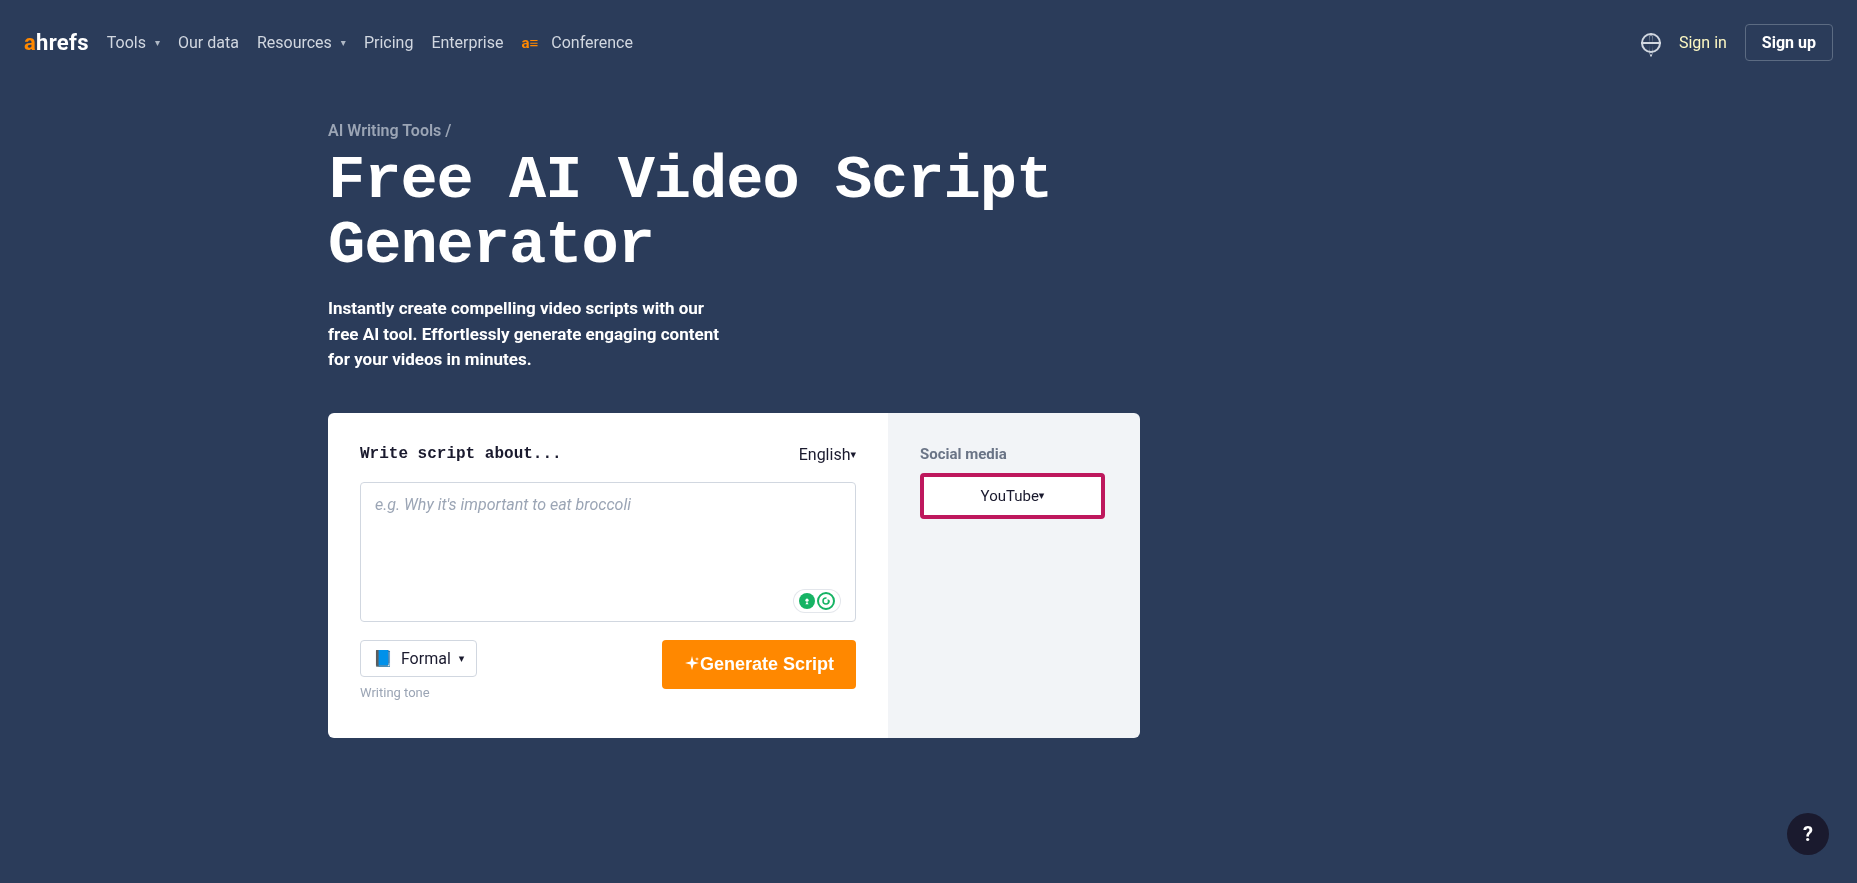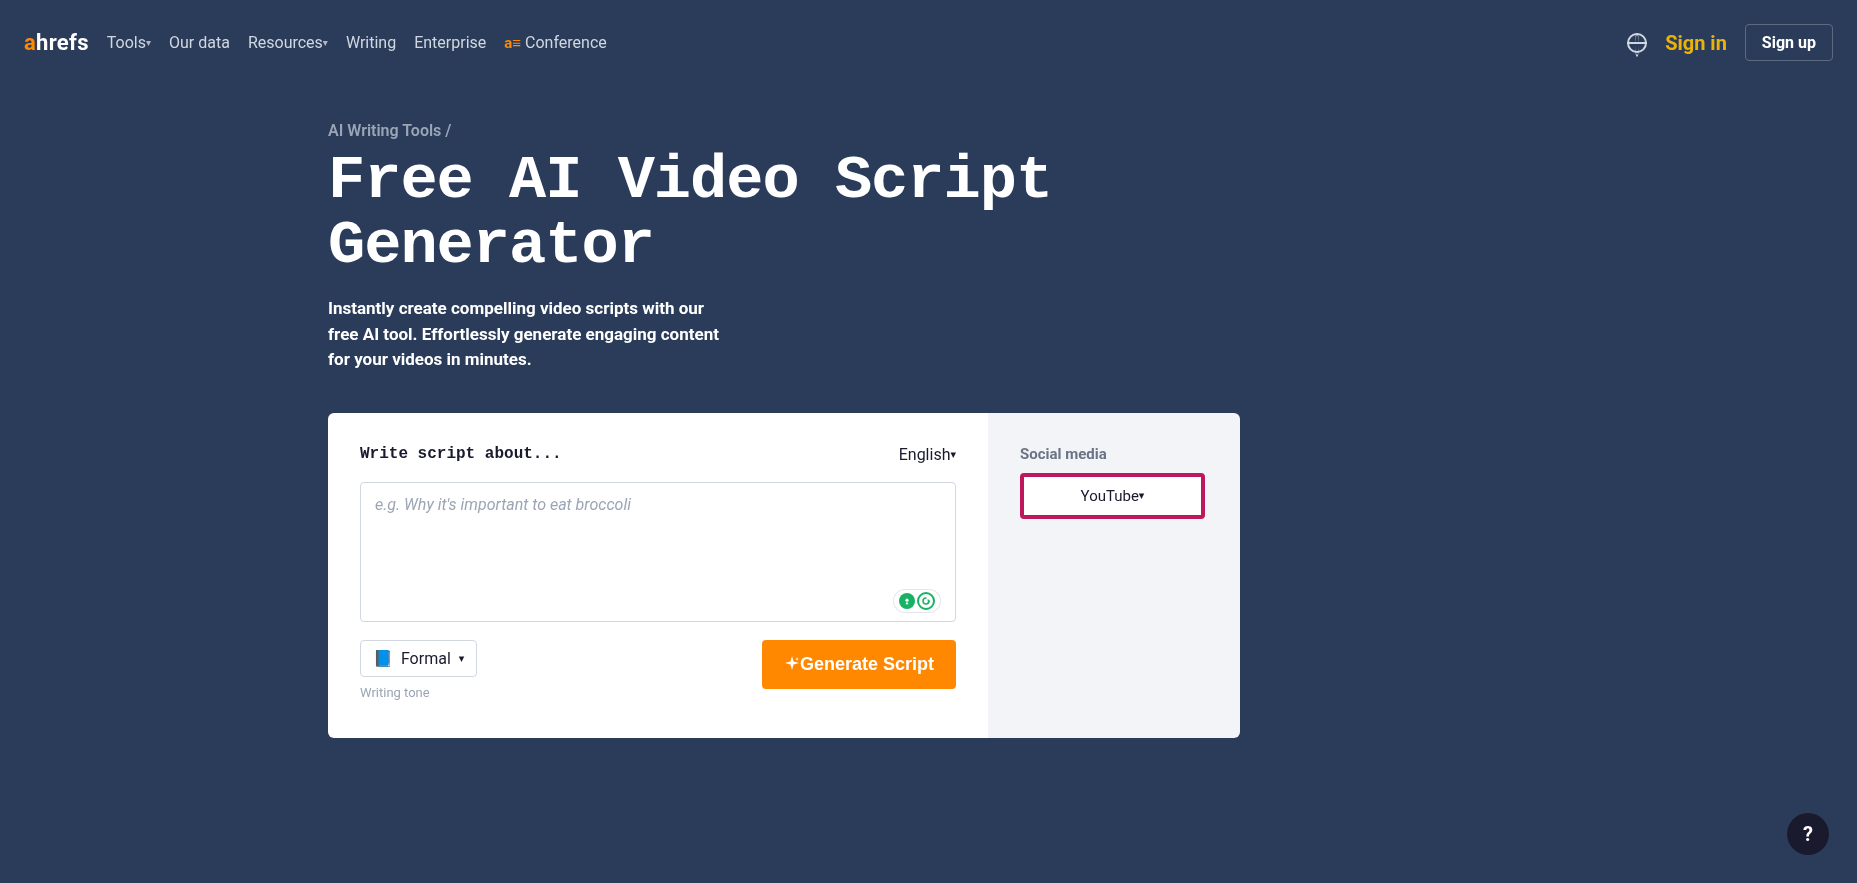--- a/index.html
+++ b/index.html
@@ -42,21 +42,21 @@
   display: flex;
   align-items: center;
   gap: 18px;
 }
 .nav-item {
   color: #d1d7e0;
   font-size: 16px;
   cursor: pointer;
   display: flex;
   align-items: center;
-  gap: 0;
+  gap: 9px;
 }
 .nav-item .chevron {
   font-size: 10px;
   opacity: 0.8;
 }
 .conference-icon {
   color: #ff8800;
   font-weight: 700;
   font-size: 15px;
   margin-right: 4px;
@@ -89,23 +89,23 @@
 .globe-icon::after {
   content: "";
   position: absolute;
   left: -2px;
   top: 7px;
   width: 20px;
   height: 2px;
   background: #d1d7e0;
 }
 .signin {
-  color: #eab308;
-  font-size: 20px;
-  font-weight: 700;
+  color: #fef9c3;
+  font-size: 16px;
+  font-weight: 400;
   cursor: pointer;
 }
 .signup {
   color: #ffffff;
   font-size: 16px;
   font-weight: 700;
   border: 1px solid #5c6b82;
   padding: 8px 16px;
   border-radius: 4px;
   cursor: pointer;
@@ -137,21 +137,21 @@
 .subtitle {
   font-size: 17px;
   color: #ffffff;
   line-height: 1.5;
   max-width: 410px;
   margin-bottom: 40px;
   font-weight: bold;
 }
 .form-container {
   display: flex;
-  width: 912px;
+  width: 812px;
   border-radius: 6px;
   overflow: hidden;
 }
 .form-left {
   background: #ffffff;
   padding: 32px 32px 38px 32px;
   flex: 1;
 }
 .form-right {
   background: #f2f4f7;
@@ -331,21 +331,21 @@
         <span class="chevron">▾</span>
       </div>
       <div class="nav-item">
         <span>Our data</span>
       </div>
       <div class="nav-item">
         <span>Resources</span>
         <span class="chevron">▾</span>
       </div>
       <div class="nav-item">
-        <span>Writing</span>
+        <span>Pricing</span>
       </div>
       <div class="nav-item">
         <span>Enterprise</span>
       </div>
       <div class="nav-item">
         <span class="conference-icon">a≡</span>
         <span>Conference</span>
       </div>
     </nav>
   </div>

